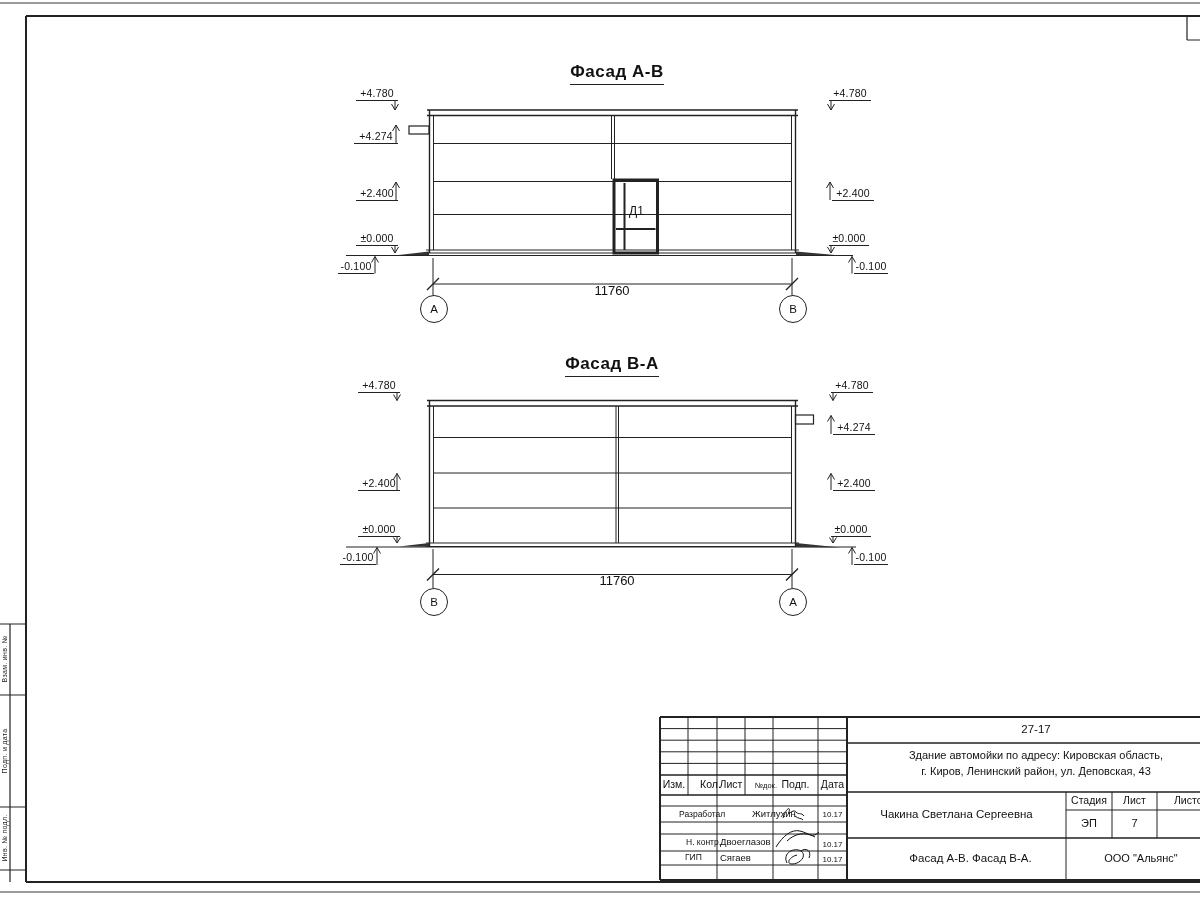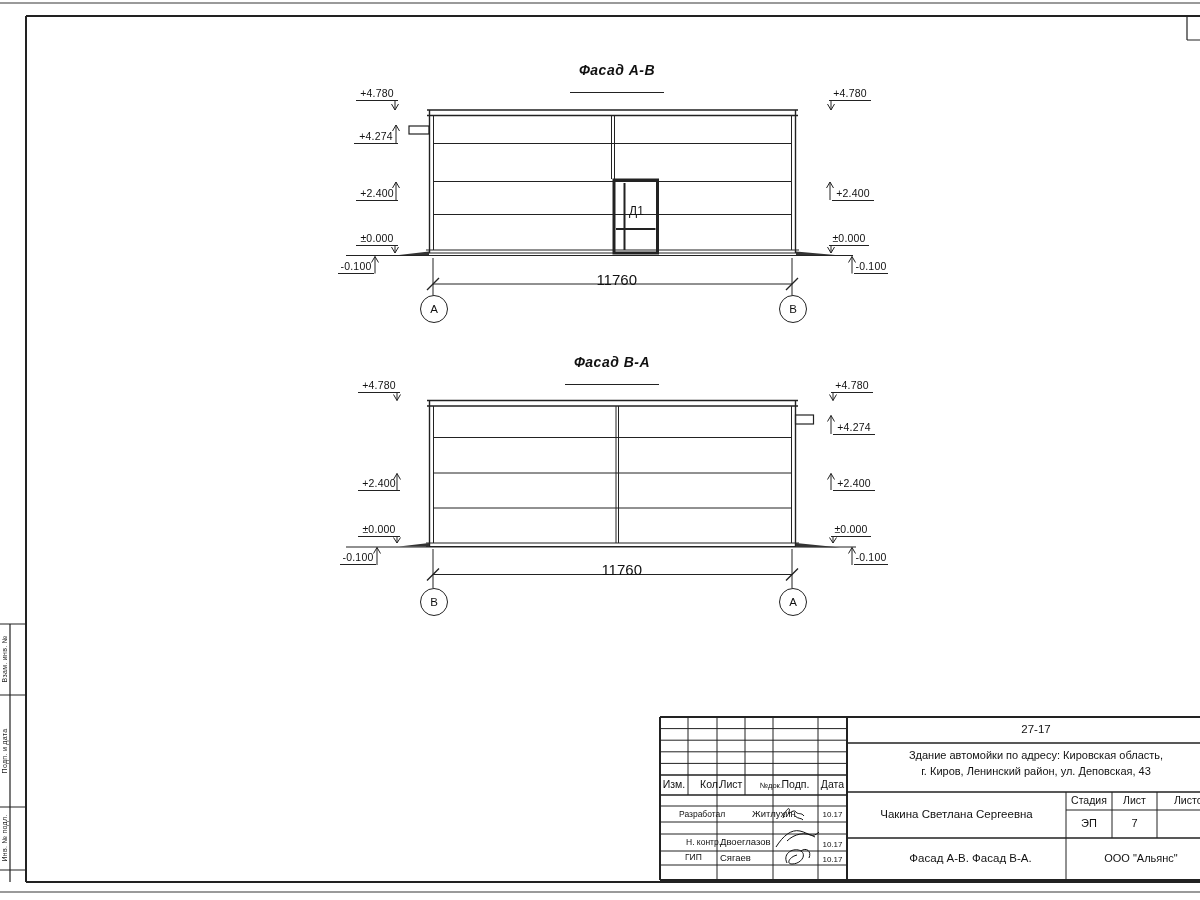--- a/index.html
+++ b/index.html
@@ -5,28 +5,28 @@
   html,body{margin:0;padding:0;}
   body{
     width:1200px;height:900px;position:relative;overflow:hidden;
     background:#ffffff;
     font-family:"Liberation Sans", sans-serif;
     color:#111;
   }
   svg.linework{position:absolute;left:0;top:0;z-index:1;}
   .txt{position:absolute;z-index:3;white-space:nowrap;}
   .ftitle{
-    font-size:14px;font-style:italic;font-weight:600;text-align:center;
-    border-bottom:1.5px solid #222;padding-bottom:14px;letter-spacing:.5px;
+    font-size:17px;font-weight:600;text-align:center;
+    border-bottom:1.5px solid #222;padding-bottom:2px;letter-spacing:.5px;
   }
   .lvl{
     font-size:10.5px;text-align:center;border-bottom:1px solid #222;
     padding-bottom:1px;line-height:11px;letter-spacing:.2px;
   }
-  .dim{font-size:15px;text-align:right;}
+  .dim{font-size:13px;text-align:center;margin-top:12px;}
   .axis{
     position:absolute;z-index:3;width:26px;height:26px;border:1.3px solid #222;
     border-radius:50%;text-align:center;line-height:26px;font-size:11.5px;background:#fff;
   }
   .tb{z-index:3;}
   .tb-c{text-align:center;}
   .edge{position:absolute;left:0;width:1200px;height:2px;background:#9a9a9a;z-index:4;}
   .rot{
     transform:translate(-50%,-50%) rotate(-90deg);
     font-size:7px;letter-spacing:.3px;color:#222;z-index:3;
@@ -181,21 +181,21 @@
 <div class="axis" style="left:420px;top:588px;">В</div>
 <div class="axis" style="left:779px;top:588px;">А</div>
 
 <div class="txt rot" style="left:4px;top:659px;">Взам. инв. №</div>
 <div class="txt rot" style="left:4px;top:751px;">Подп. и дата</div>
 <div class="txt rot" style="left:4px;top:838px;">Инв. № подл.</div>
 
 <div class="txt tb tb-c" style="left:660px;top:778px;width:28px;font-size:10.5px;">Изм.</div>
 <div class="txt tb tb-c" style="left:688px;top:778px;width:45px;font-size:10.5px;">Кол.</div>
 <div class="txt tb tb-c" style="left:717px;top:778px;width:28px;font-size:10.5px;">Лист</div>
-<div class="txt tb tb-c" style="left:745px;top:781px;width:52px;font-size:7.5px;">№док.</div>
+<div class="txt tb tb-c" style="left:745px;top:781px;width:42px;font-size:7.5px;">№док.</div>
 <div class="txt tb tb-c" style="left:773px;top:778px;width:45px;font-size:10.5px;">Подп.</div>
 <div class="txt tb tb-c" style="left:818px;top:778px;width:29px;font-size:10.5px;">Дата</div>
 
 <div class="txt tb" style="left:663px;top:809px;font-size:8.5px;padding-left:16px;">Разработал</div>
 <div class="txt tb" style="left:720px;top:808px;font-size:9.5px;margin-left:32px;">Житлухин</div>
 <div class="txt tb tb-c" style="left:818px;top:810px;width:29px;font-size:8px;">10.17</div>
 
 <div class="txt tb" style="left:663px;top:837px;font-size:8.5px;padding-left:23px;">Н. контр.</div>
 <div class="txt tb" style="left:720px;top:836px;font-size:9.5px;">Двоеглазов</div>
 <div class="txt tb tb-c" style="left:818px;top:840px;width:29px;font-size:8px;">10.17</div>

